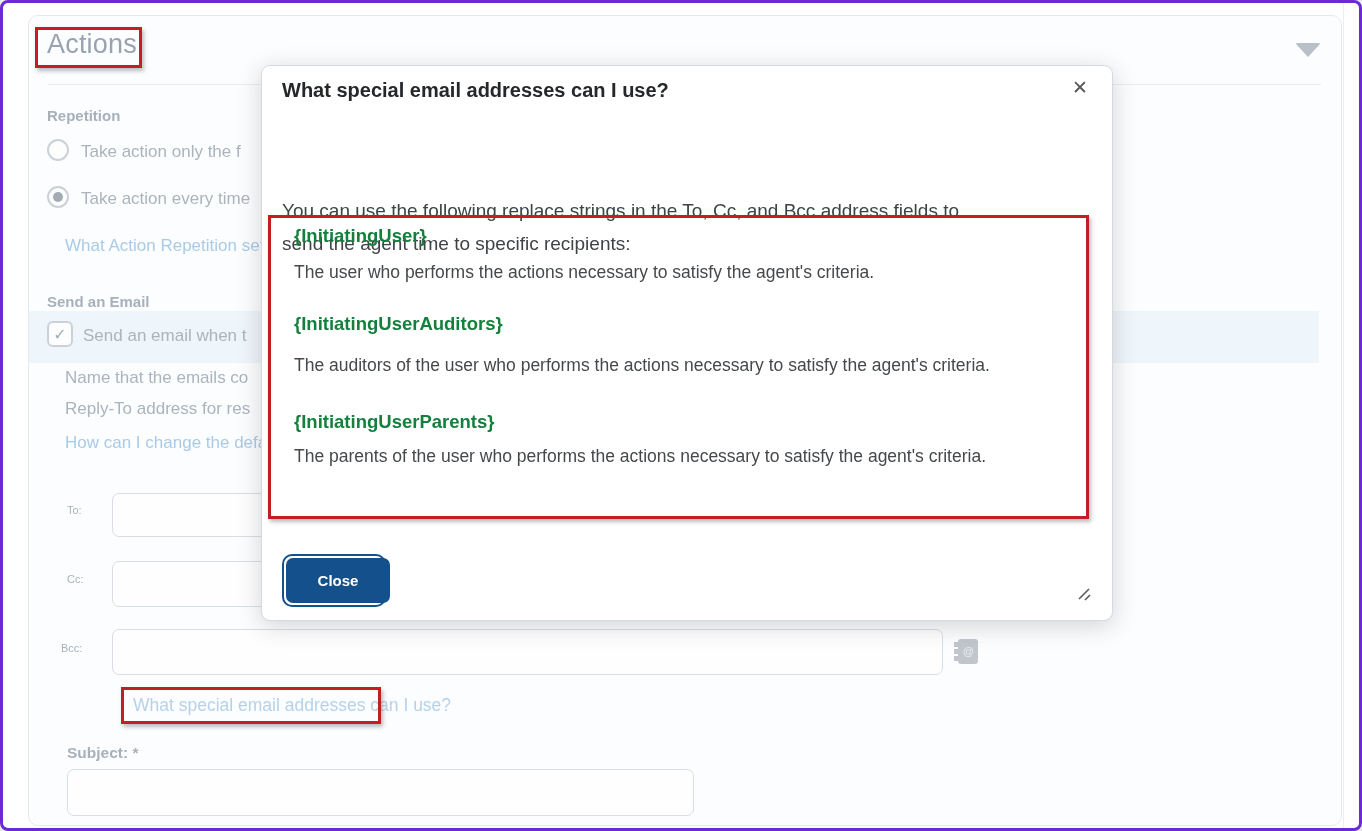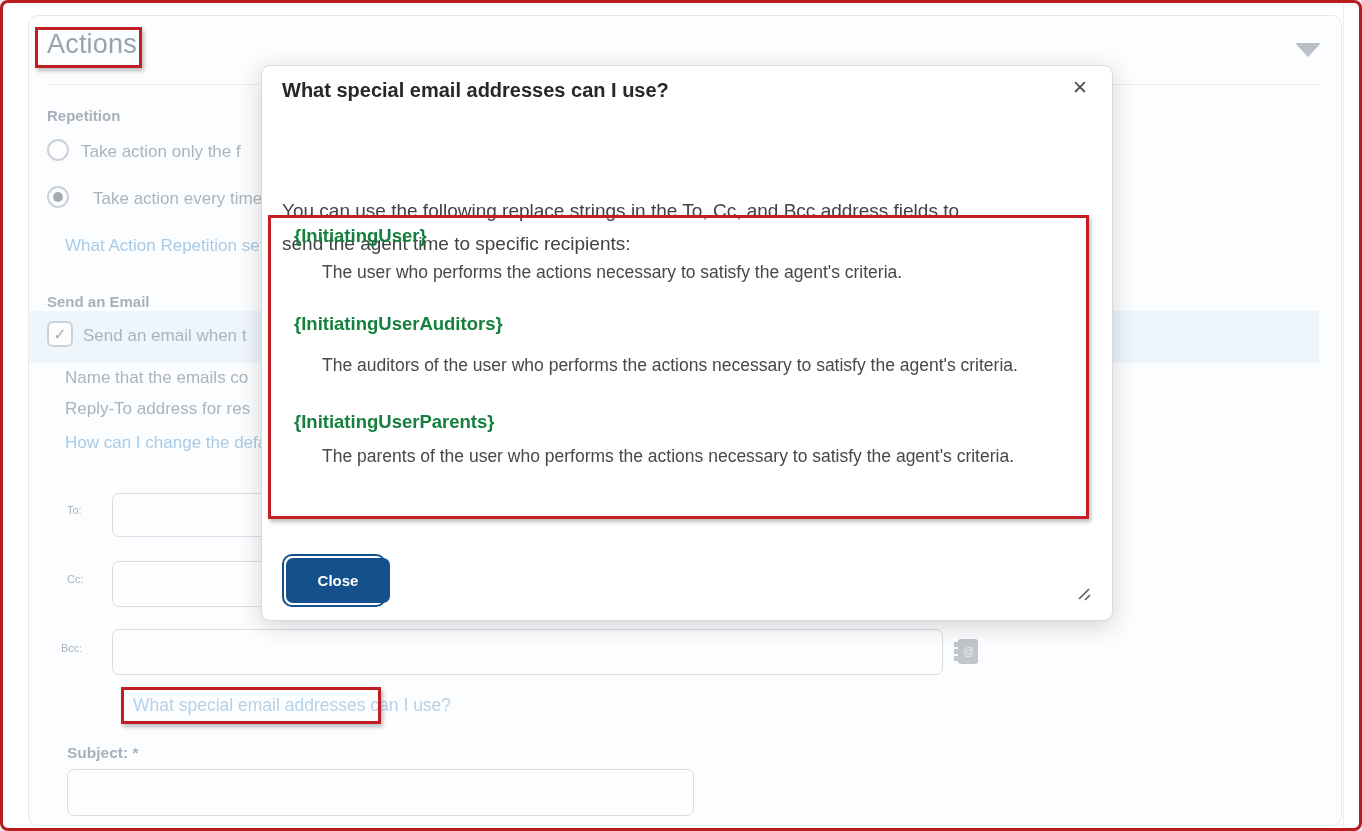--- a/index.html
+++ b/index.html
@@ -1,21 +1,21 @@
 <!DOCTYPE html>
 <html><head>
 <meta charset="utf-8">
 <style>
   * { box-sizing: border-box; }
   html,body { margin:0; padding:0; background:#e9eaec; }
   body { font-family:"Liberation Sans","DejaVu Sans",sans-serif; }
 
   .screen {
     position:relative; width:1362px; height:831px;
-    background:#ffffff; border:3px solid #b91c1c; border-radius:8px;
+    background:#ffffff; border:3px solid #6d28d9; border-radius:8px;
     overflow:hidden;
   }
 
   
   .panel {
     position:absolute; left:25px; top:12px; width:1314px; height:811px;
     border:1px solid #e5e9ee; border-radius:10px; background:#fcfdfe;
   }
   .section-title {
     position:absolute; left:44px; top:26px; margin:0;
@@ -74,21 +74,21 @@
     font-size:20px; font-weight:700; color:#25282a;
   }
   .modal-close {
     position:absolute; right:24px; top:12px; font-size:19px; color:#54575a;
     cursor:pointer; line-height:1;
   }
   .modal-intro {
     position:absolute; left:20px; font-size:19px; color:#3f4346; white-space:nowrap;
   }
   .token { position:absolute; left:32px; font-size:18.5px; font-weight:700; color:#15803d; }
-  .token-desc { position:absolute; left:32px; font-size:17.5px; color:#45494c; white-space:nowrap;margin-left:28px; }
+  .token-desc { position:absolute; left:32px; font-size:17.5px; color:#45494c; white-space:nowrap; }
 
   .close-btn-ring {
     position:absolute; left:20px; top:488px; width:104px; height:53px;
     border:2px solid #13508c; border-radius:10px; background:#ffffff; cursor:pointer;
   }
   .close-btn {
     position:absolute; left:2px; top:2px; width:104px; height:45px;
     background:#13508c; border-radius:7px; color:#ffffff;
     font-size:15px; font-weight:700; text-align:center; line-height:45px;
   }
@@ -115,21 +115,21 @@
   <div class="chevron"></div>
   <div class="divider"></div>
   <div class="right-track"></div>
 
   <div class="group-label" style="left:44px; top:104px;">Repetition</div>
 
   <div class="radio" style="top:136px;"></div>
   <span class="faded-text" style="left:78px; top:139px;">Take action only the f</span>
 
   <div class="radio selected" style="top:183px;"></div>
-  <span class="faded-text" style="left:90px; top:186px;">Take action every time</span>
+  <span class="faded-text" style="left:78px; top:186px;">Take action every time</span>
 
   <a class="faded-link" style="left:62px; top:233px;">What Action Repetition sett</a>
 
   <div class="band"></div>
   <div class="group-label" style="left:44px; top:290px;">Send an Email</div>
   <div class="checkbox"><span>✓</span></div>
   <span class="faded-text" style="left:80px; top:323px;">Send an email when t</span>
 
   <span class="faded-text" style="left:62px; top:365px;">Name that the emails co</span>
   <span class="faded-text" style="left:62px; top:396px;">Reply-To address for res</span>

